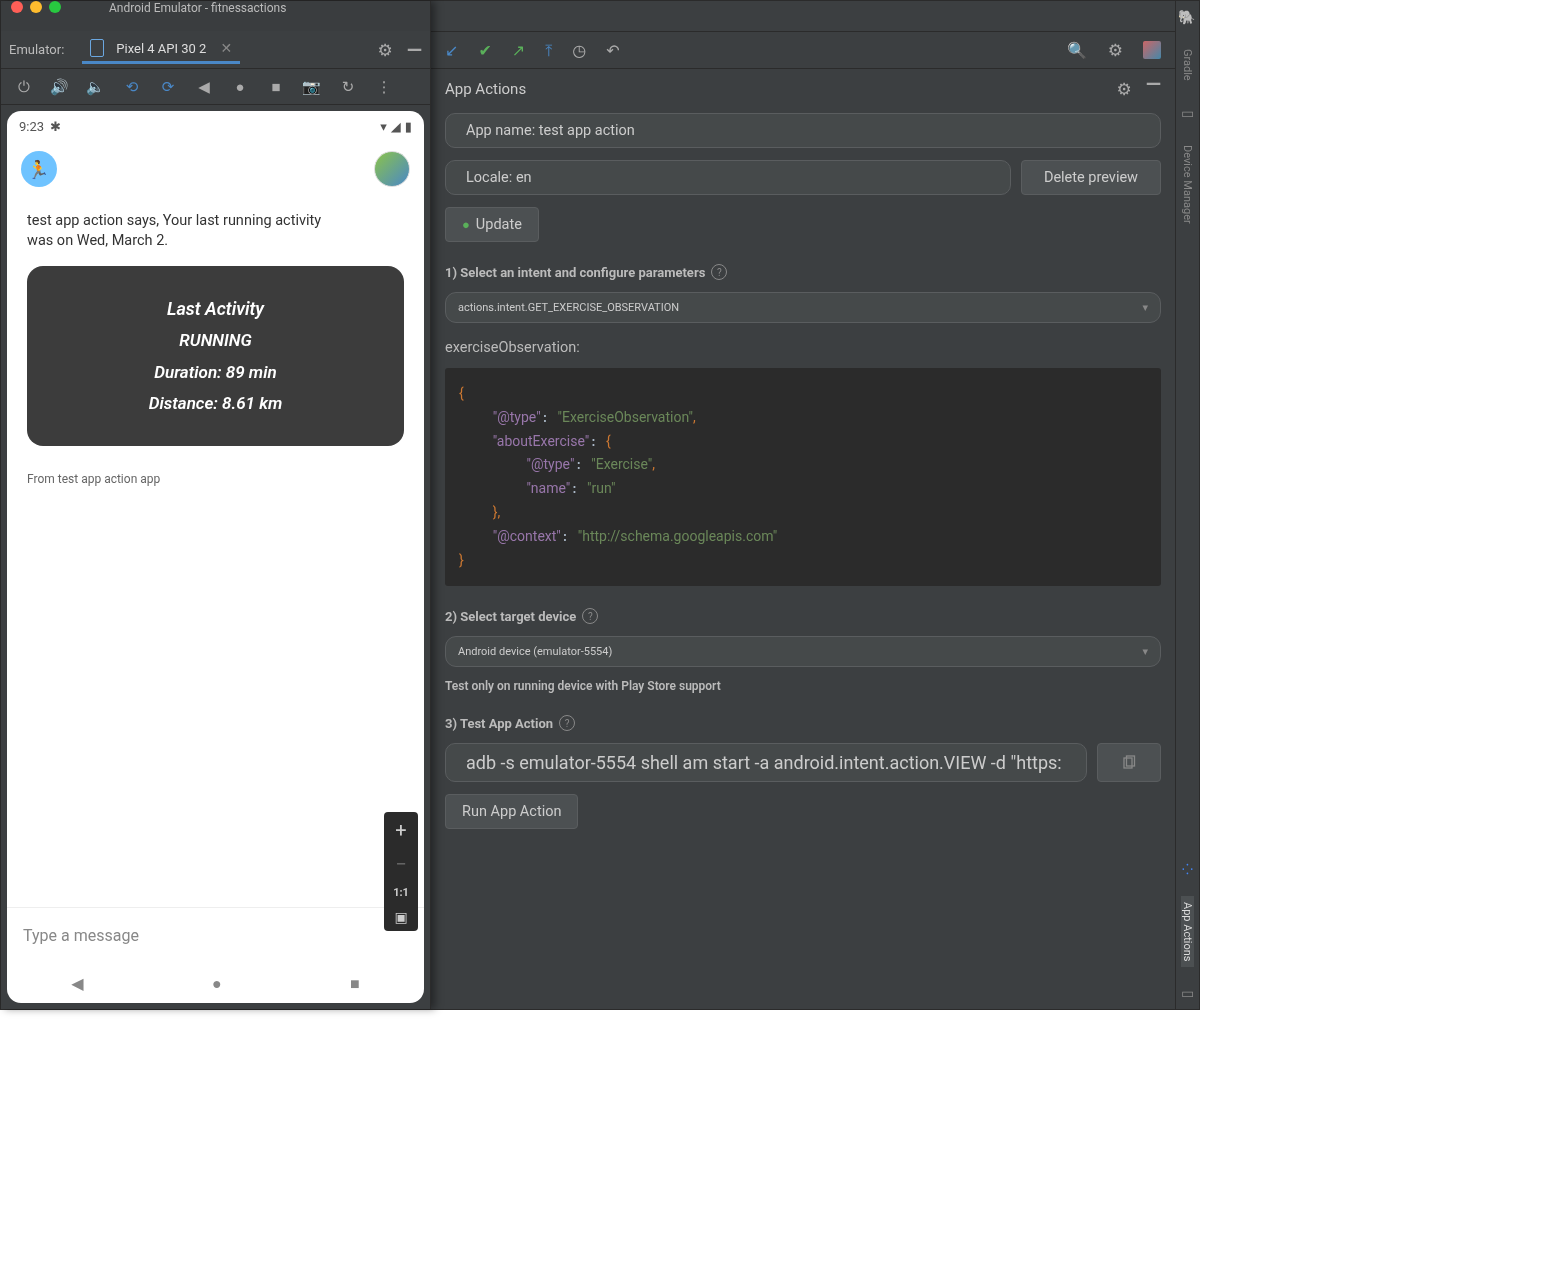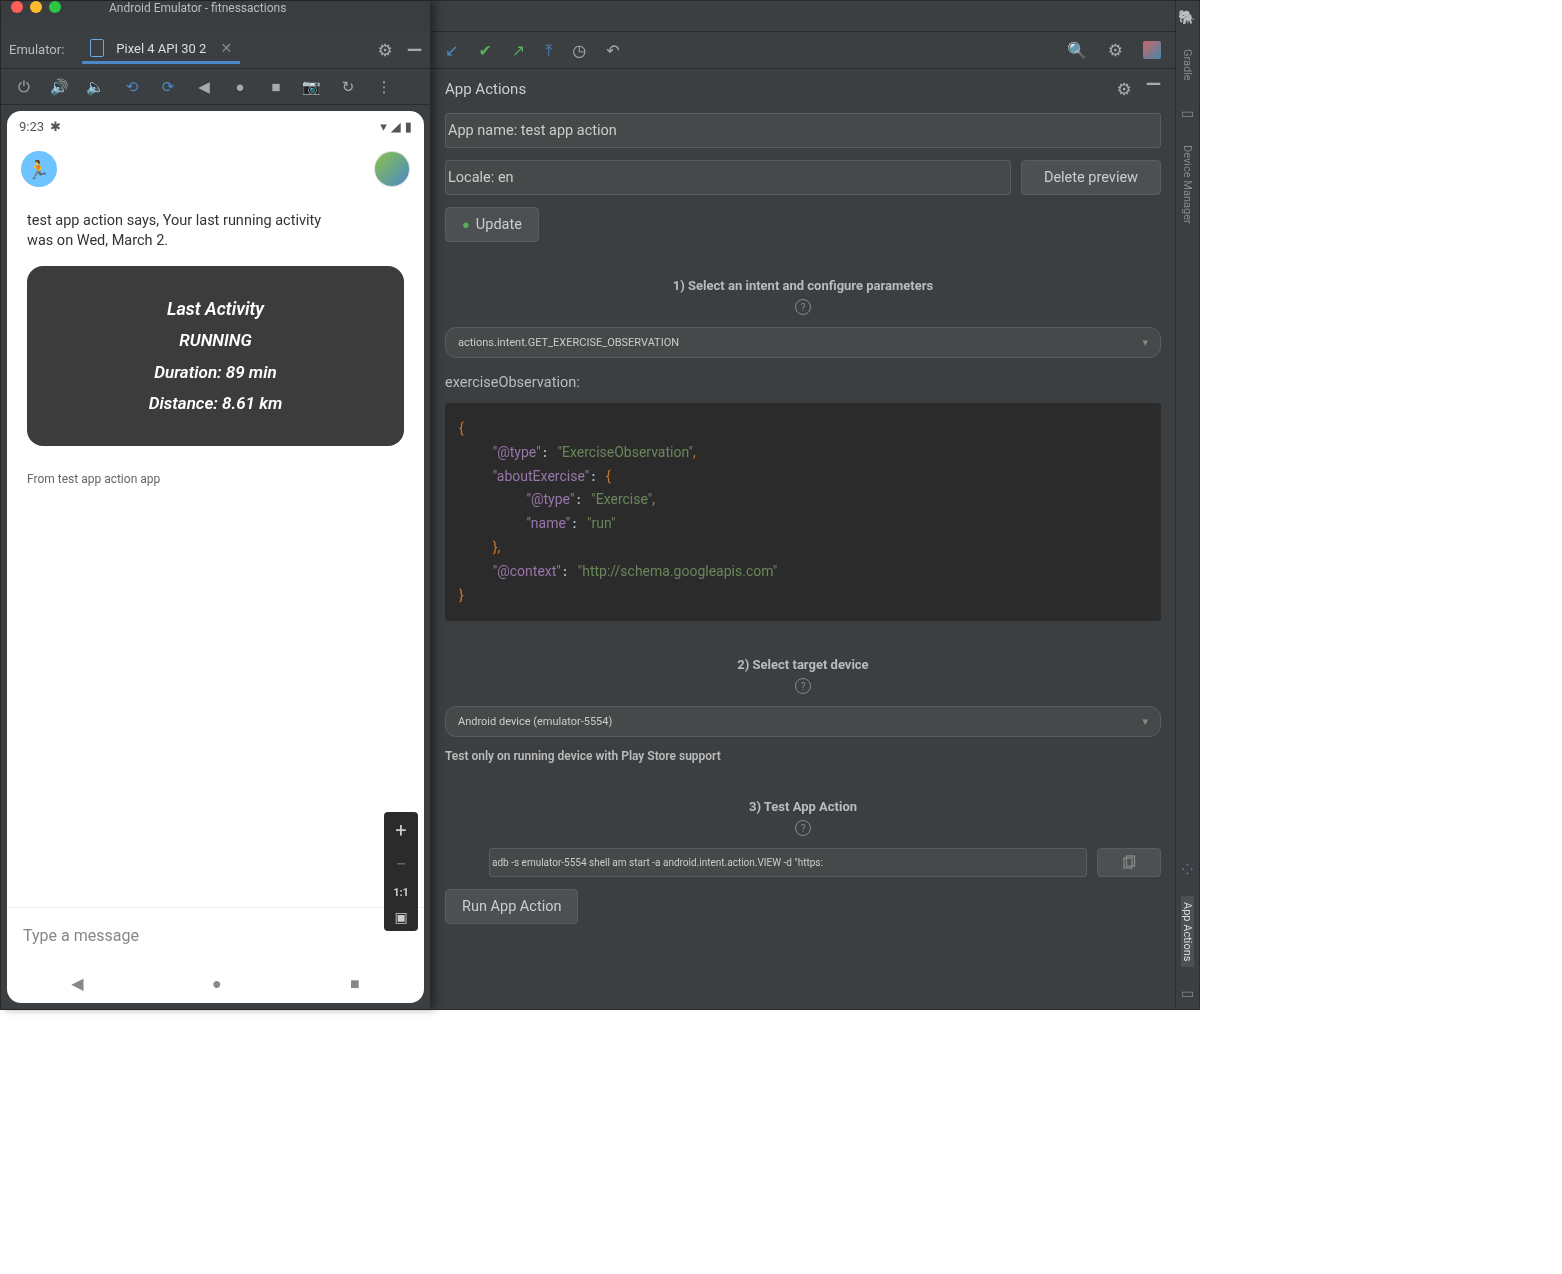--- a/index.html
+++ b/index.html
@@ -43,37 +43,37 @@
   .zoom-panel .label11{font-size:11px;font-weight:bold;}
   
   .ide-side{flex:1;display:flex;flex-direction:column;background:#3c3f41;position:relative;}
   .ide-top{height:30px;background:#3c3f41;}
   .ide-toolbar{height:38px;display:flex;align-items:center;gap:20px;padding:0 14px;border-bottom:1px solid #2b2b2b;border-top:1px solid #2b2b2b;color:#aaa;font-size:16px;}
   .ide-toolbar .spacer{flex:1;}
   .arrow-dl{color:#4a88c7;} .arrow-ok{color:#5ab05a;} .arrow-up{color:#5ab05a;}
   .panel-header{display:flex;align-items:center;padding:10px 14px;font-size:15px;color:#ccc;}
   .panel-header .right-icons{margin-left:auto;display:flex;gap:14px;color:#aaa;font-size:16px;}
   .panel-body{padding:4px 14px 14px 14px;display:flex;flex-direction:column;gap:12px;}
-  .field{background:#45494a;border:1px solid #5a5d5f;border-radius:3px;padding:8px 2px;color:#ccc;font-size:14.5px;}
+  .field{background:#45494a;border:1px solid #5a5d5f;border-radius:10px;padding:8px 20px;color:#ccc;font-size:14.5px;}
   .row{display:flex;gap:10px;}
   .row .field{flex:1;}
   .btn{background:#4c5052;border:1px solid #5a5d5f;border-radius:4px;padding:8px 16px;color:#ccc;font-size:14.5px;display:inline-flex;align-items:center;gap:6px;cursor:pointer;}
   .btn.wide{padding:8px 22px;}
   .btn .check{color:#5ab05a;font-size:13px;}
-  .step-label{font-size:13px;color:#bbb;display:flex;align-items:center;gap:6px;margin-top:24px;flex-direction:column;}
+  .step-label{font-size:13px;color:#bbb;display:flex;align-items:center;gap:6px;margin-top:10px;}
   .step-label b{font-weight:700;}
   .help-icon{display:inline-flex;width:16px;height:16px;border:1.5px solid #888;border-radius:50%;align-items:center;justify-content:center;font-size:10px;color:#888;}
   .select{background:#45494a;border:1px solid #5a5d5f;border-radius:11px;padding:8px 12px;color:#ccc;font-size:11px;display:flex;align-items:center;}
   .select .caret{margin-left:auto;color:#888;}
   .sub-label{font-size:14.5px;color:#bbb;margin-top:4px;}
   .code-block{background:#2b2b2b;border-radius:3px;padding:14px;font-family:"SF Mono",Menlo,Consolas,monospace;font-size:14px;line-height:1.7;color:#a9b7c6;white-space:pre;overflow:hidden;}
   .code-block .key{color:#9876aa;} .code-block .str{color:#6a8759;} .code-block .punct{color:#cc7832;}
   .hint{font-size:12px;color:#bbb;font-weight:600;}
   .adb-row{display:flex;gap:10px;align-items:stretch;}
-  .adb-row .field{flex:1;font-size:10px;margin-left:44px;}
+  .adb-row .field{flex:1;font-size:18px;}
   .copy-btn{width:64px;background:#4c5052;border:1px solid #5a5d5f;border-radius:4px;display:flex;align-items:center;justify-content:center;color:#888;}
   
   .side-rail{width:24px;background:#3c3f41;border-left:1px solid #2b2b2b;display:flex;flex-direction:column;align-items:center;padding-top:8px;gap:18px;color:#888;font-size:11px;position:relative;}
   .side-rail .vlabel{writing-mode:vertical-rl;transform:rotate(0deg);padding:6px 0;cursor:pointer;}
   .side-rail .vlabel.active{background:#4c5052;color:#ddd;}
   .side-rail .badge-icon{font-size:14px;}
   .gear-icon{font-size:17px;}
   .minus-big{font-size:20px;font-weight:bold;line-height:10px;}
   svg{display:block;}
 </style>

